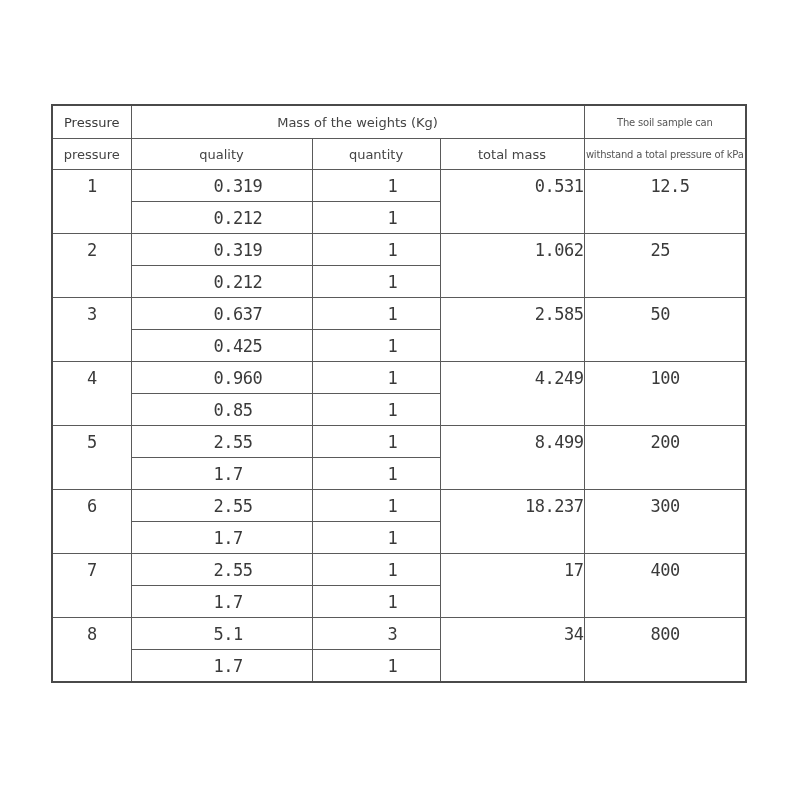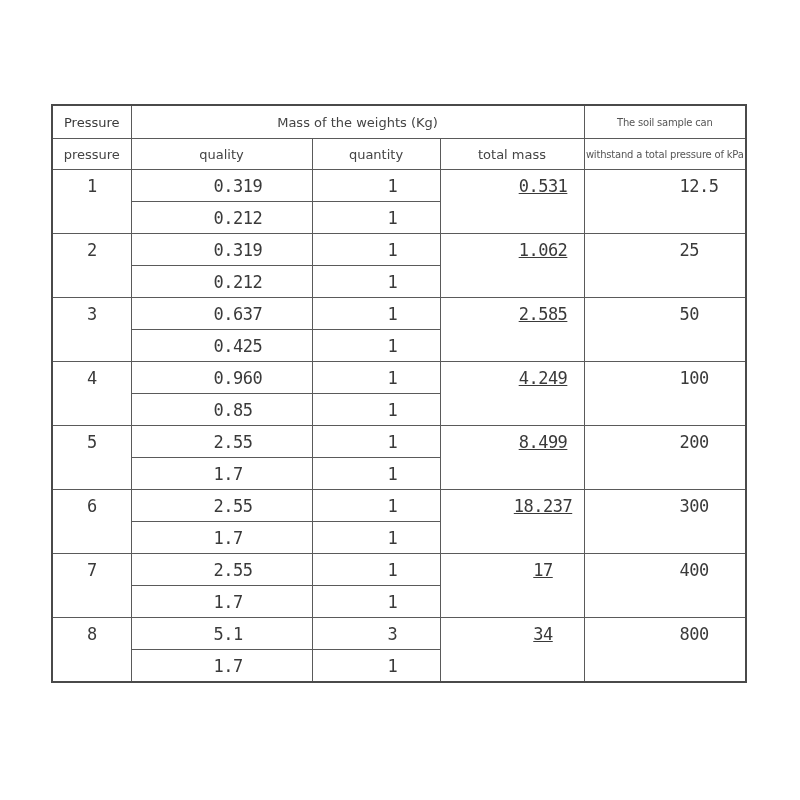--- a/index.html
+++ b/index.html
@@ -68,29 +68,28 @@
       text-align: left;
       padding-left: 82px;
       vertical-align: middle;
     }
     .cell-quantity {
       text-align: left;
       padding-left: 75px;
       vertical-align: middle;
     }
     .cell-total {
-      text-align: center;
+      text-align: right;
       padding-left: 62px;
       vertical-align: top;
       padding-top: 6px;
-      text-decoration: underline;
     }
     .cell-pressure {
       text-align: left;
-      padding-left: 95px;
+      padding-left: 66px;
       vertical-align: top;
       padding-top: 6px;
     }
     .outer {
       border: 2px solid #4a4a4a;
     }
   </style>
 </head>
 <body>
 

